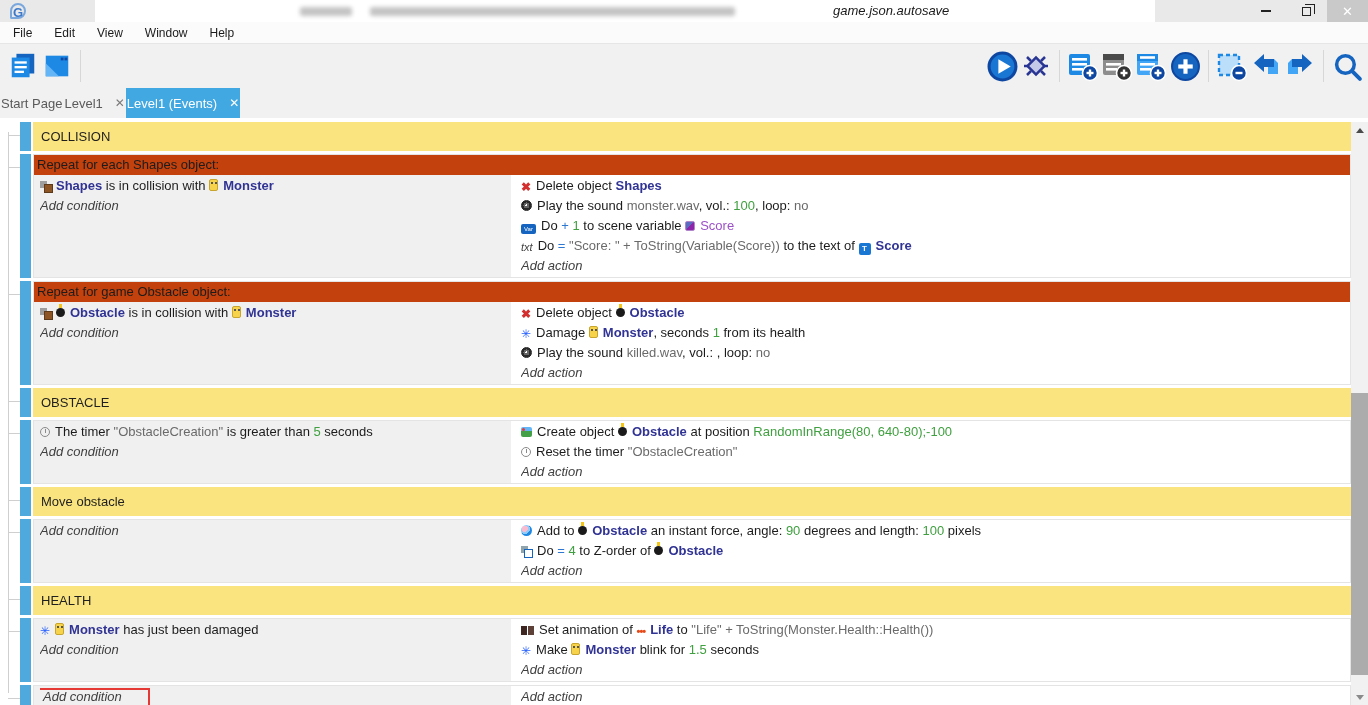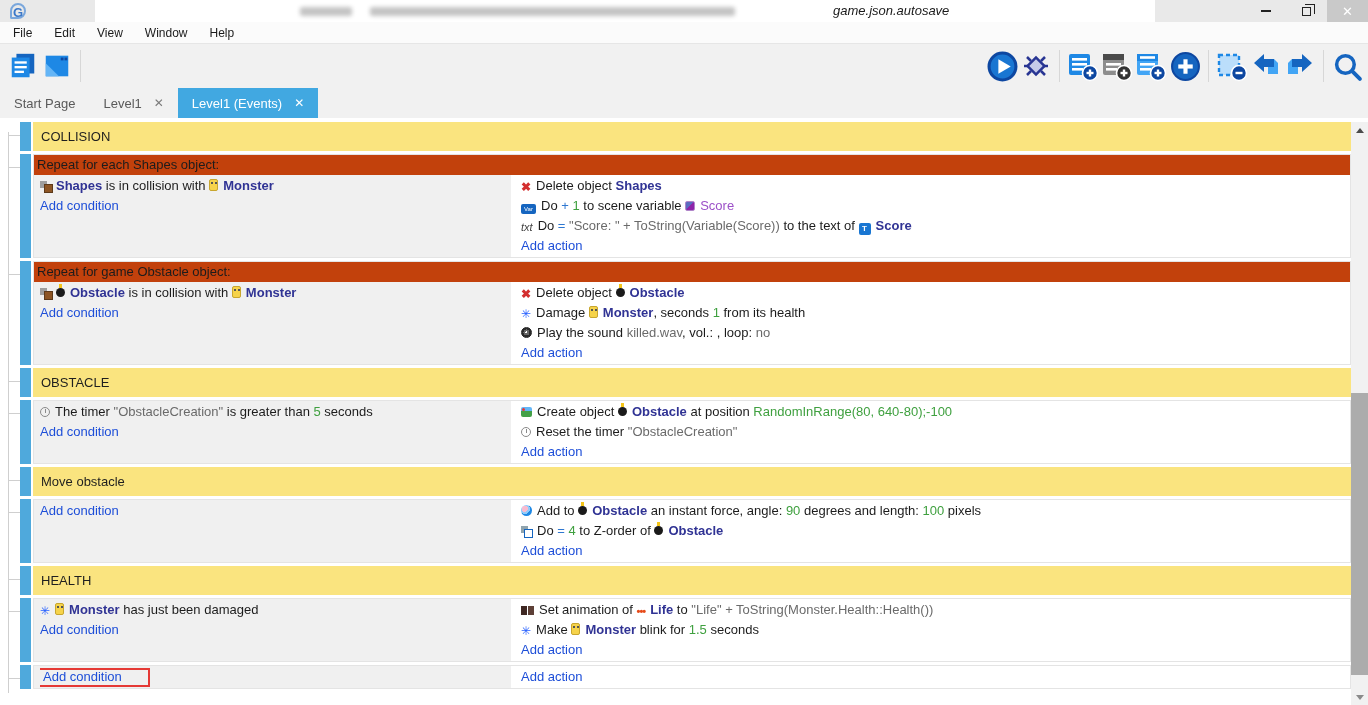--- a/index.html
+++ b/index.html
@@ -27,21 +27,21 @@
 
   
   .toolbar { height:44px; background:#f1f1f1; display:flex; align-items:center; }
   .tool-btn { width:34px; height:34px; display:flex; align-items:center; justify-content:center; }
   .tool-sep { width:1px; height:32px; background:#d7d7d7; margin:0 6px; }
   .tool-spacer { flex:1; }
   .toolbar svg { display:block; }
 
   
   .tabbar { height:30px; background:#f1f1f1; display:flex; align-items:stretch; }
-  .tab { display:flex; align-items:center; padding:0 14px; font-size:13px; color:#5a5a5a; gap:12px; }
+  .tab { display:flex; align-items:center; padding:0 1px; font-size:13px; color:#5a5a5a; gap:12px; }
   .tab .x { color:#7a7a7a; font-size:12px; }
   .tab.active { background:#41a8e1; color:#ffffff; }
   .tab.active .x { color:#ffffff; }
 
   
   .events-viewport { position:relative; height:587px; background:#ffffff; padding:4px 17px 0 0; }
   .tree-vline { position:absolute; left:8px; top:14px; bottom:12px; width:1px; background:#cfcfcf; }
   .rows { position:relative; }
   .row { position:relative; display:flex; margin-bottom:3px; }
   .row::before { content:''; position:absolute; left:8px; top:13px; width:12px; height:1px; background:#cfcfcf; }
@@ -57,21 +57,21 @@
   .col-cond { width:477px; flex:0 0 477px; background:#f0f0f0; padding:1px 0 1px 6px; }
   .col-act { flex:1; min-width:0; background:#fff; margin-left:2px; padding:1px 0 1px 8px; }
   .line { height:20px; line-height:20px; font-size:13px; white-space:nowrap; overflow:hidden; }
 
   .tok-p  { color:#1c1c1c; }
   .tok-o  { color:#303394; font-weight:bold; }
   .tok-n  { color:#3fa03f; }
   .tok-op { color:#2e77d0; }
   .tok-s  { color:#6a6a6a; }
   .tok-v  { color:#9c50c8; }
-  .line.placeholder { color:#1d4ed8; }
+  .line.placeholder { color:#404040;font-style:italic; }
   .red-box { display:inline-block; position:relative; padding:0 28px 0 3px; }
   .red-box::after { content:''; position:absolute; left:-3px; top:1px; right:0; bottom:0; border:2px solid #e53935; }
 
   
   .icon { display:inline-block; vertical-align:-1px; margin-right:5px; }
   .i-collision { width:11px; height:10px; position:relative; }
   .i-collision::before { content:''; position:absolute; left:0; top:0; width:7px; height:7px; background:#9e9e9e; }
   .i-collision::after  { content:''; position:absolute; left:4px; top:3px; width:7px; height:7px; background:#8d5524; border:1px solid #5d3a1a; }
   .i-monster { width:9px; height:12px; background:#f6d34a; border:1px solid #c8a62e; border-radius:2px; position:relative; }
   .i-monster::before { content:''; position:absolute; left:1px; top:2px; width:2px; height:2px; background:#555; box-shadow:4px 0 0 #555; }
@@ -274,20 +274,21 @@
         <div class="rowbody">
           <div class="event-block">
             <div class="evt-foreach">Repeat for each Shapes object:</div>
             <div class="cols">
               <div class="col-cond">
                 <div class="line"><span class="icon i-collision"></span><span class="tok-o">Shapes</span><span class="tok-p"> is in collision with </span><span class="icon i-monster"></span><span class="tok-o">Monster</span></div>
                 <div class="line placeholder">Add condition</div>
               </div>
               <div class="col-act">
                 <div class="line"><span class="icon i-delete">✖</span><span class="tok-p">Delete object </span><span class="tok-o">Shapes</span></div>
+                <div class="line"><span class="icon i-sound"></span><span class="tok-p">Play the sound </span><span class="tok-s">monster.wav</span><span class="tok-p">, vol.: </span><span class="tok-n">100</span><span class="tok-p">, loop: </span><span class="tok-s">no</span></div>
                 <div class="line"><span class="icon i-variable">Var</span><span class="tok-p">Do </span><span class="tok-op">+ </span><span class="tok-n">1</span><span class="tok-p"> to scene variable </span><span class="icon i-scenevar"></span><span class="tok-v">Score</span></div>
                 <div class="line"><span class="icon i-text">txt</span><span class="tok-p">Do </span><span class="tok-op">= </span><span class="tok-s">"Score: " + ToString(Variable(Score))</span><span class="tok-p"> to the text of </span><span class="icon i-textobj">T</span><span class="tok-o">Score</span></div>
                 <div class="line placeholder">Add action</div>
               </div>
             </div>
           </div>
         </div>
       </div>
       <div class="row">
         <div class="gutter"></div>

